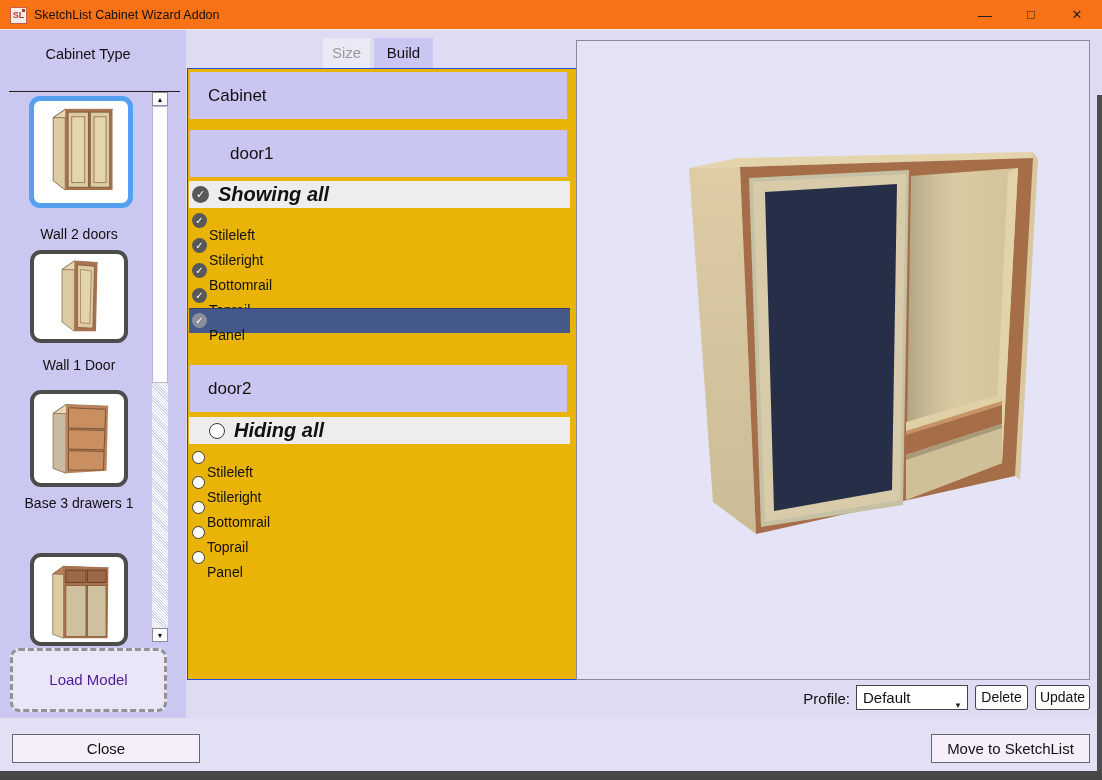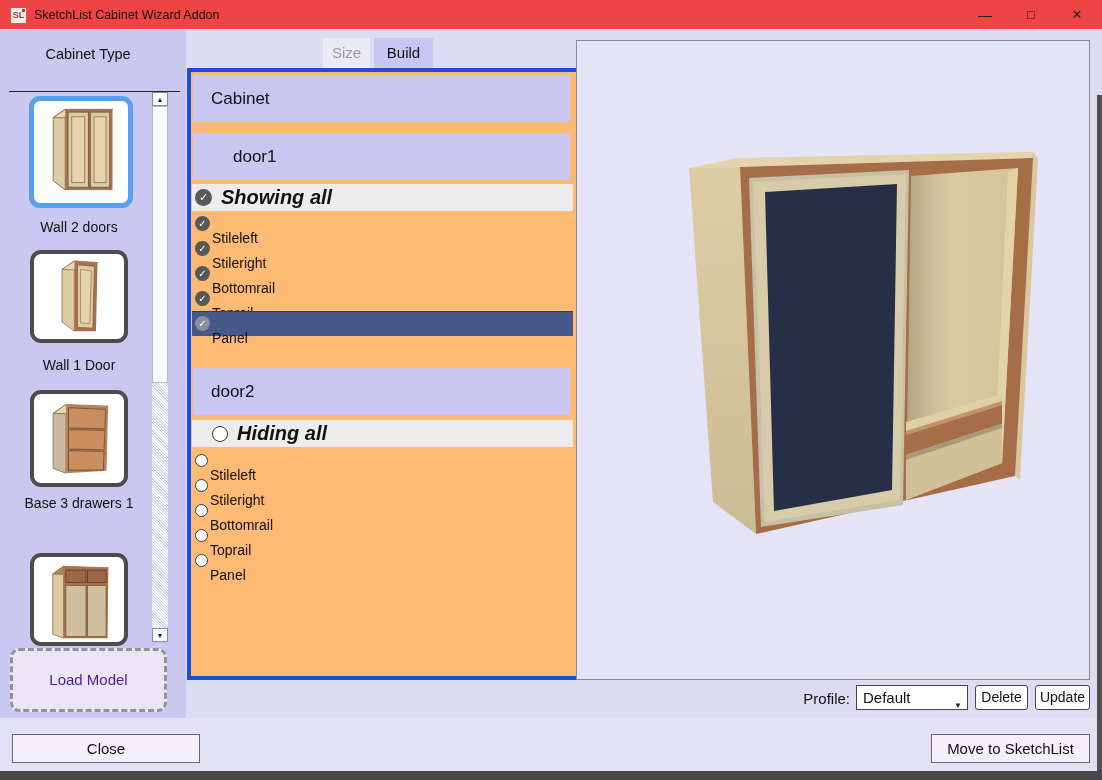--- a/index.html
+++ b/index.html
@@ -1,21 +1,21 @@
 <!DOCTYPE html>
 <html><head>
 <meta charset="utf-8">
 <style>
   * { margin:0; padding:0; box-sizing:border-box; }
   html,body { width:1102px; height:780px; overflow:hidden;
     font-family:"Liberation Sans", sans-serif; background:#dedcf2; }
 
   
   #titlebar { position:absolute; left:0; top:0; width:1102px; height:30px;
-    background:#ef4444; border-bottom:1px solid #e9e9ef; z-index:50; }
+    background:#f97316; border-bottom:1px solid #e9e9ef; z-index:50; }
   #app-icon { position:absolute; left:10px; top:7px; width:17px; height:17px;
     border:1px solid #c65b4e; background:#f6eeec; color:#b33a2b; font-weight:bold;
     font-size:9px; line-height:15px; text-align:center; }
   #app-icon::after { content:""; position:absolute; right:1px; top:1px; width:3px; height:3px;
     background:#b33a2b; }
   #window-title { position:absolute; left:34px; top:8px; font-size:12.5px; color:#111;text-align:center; }
   .winbtn { position:absolute; top:0; width:46px; height:30px; text-align:center;
     line-height:30px; color:#222; font-size:12px; }
   #btn-min { left:962px; font-size:14px; }
   #btn-max { left:1008px; font-size:13px; }
@@ -32,21 +32,21 @@
   #sidebar-divider { position:absolute; left:9px; top:61px; width:171px; border-top:1px solid #222; }
   .thumb { position:absolute; background:#fff; border-radius:11px; border:4px solid #4c4c4c; }
   .thumb.selected { border:5px solid #55a0f0; }
   #thumb-0 { left:29px; top:66px; width:104px; height:112px; }
   #thumb-1 { left:30px; top:220px; width:98px; height:93px; }
   #thumb-2 { left:30px; top:360px; width:98px; height:97px; }
   #thumb-3 { left:30px; top:523px; width:98px; height:93px; }
   .thumb svg { width:100%; height:100%; display:block; }
   .thumb-label { position:absolute; left:4px; width:150px; text-align:center;
     font-size:14px; color:#111; line-height:18px; }
-  #label-0 { top:188px; } #label-1 { top:326px; } #label-2 { top:464px; }
+  #label-0 { top:195px; } #label-1 { top:326px; } #label-2 { top:464px; }
 
   
   #side-scrollbar { position:absolute; left:152px; top:62px; width:16px; height:550px;
     background:#e9e7f6;
     background-image:repeating-linear-gradient(45deg,#ffffff 0 1px,#d7d4ee 1px 2px); }
   .scroll-btn { position:absolute; left:0; width:16px; height:14px; background:#fdfdfe;
     border:1px solid #8a8a9a; font-size:7px; text-align:center; line-height:13px; color:#111; }
   #scroll-up { top:0; } #scroll-down { bottom:0; }
   #side-thumbbar { position:absolute; left:0; top:14px; width:16px; height:277px;
     background:#fcfbff; border:1px solid #b9b6d8; }
@@ -55,21 +55,21 @@
     background:#eae6f7; border:3px dashed #929292; border-radius:9px;
     font-size:15px; color:#4c1d95; text-align:center; line-height:58px; z-index:5; }
 
   
   .tab { position:absolute; top:38px; height:30px; text-align:center; line-height:30px; font-size:15px; }
   #tab-size  { left:323px; width:47px; background:#eae9f6; color:#999; }
   #tab-build { left:374px; width:59px; background:#c9c6f1; color:#111; }
 
   
   #panel { position:absolute; left:187px; top:68px; width:431px; height:612px;
-    background:#fdba74; border:4px solid #1d4ed8; }
+    background:#eab308; border:1px solid #1d4ed8; }
   .section-bar { position:absolute; left:2px; width:377px; height:47px; background:#c9c7f2;
     font-size:17px; color:#111; line-height:47px; padding-left:18px; }
   #bar-cabinet { top:3px; } #bar-door1 { top:61px;padding-left:40px; } #bar-door2 { top:296px; }
   .master-row { position:absolute; left:1px; width:381px; height:27px; background:#ededed;
     display:flex; align-items:center; padding-left:3px; }
   #master-door1 { top:112px; } #master-door2 { top:348px;padding-left:20px; }
   .master-row .label { font-size:20px; font-style:italic; color:#111; margin-left:9px;font-weight:bold; }
   .row { position:absolute; left:1px; width:381px; height:25px; display:flex;
     align-items:center; padding-left:3px; }
   .row .label { font-size:14px; color:#111; margin-left:2px;margin-top:28px; }

